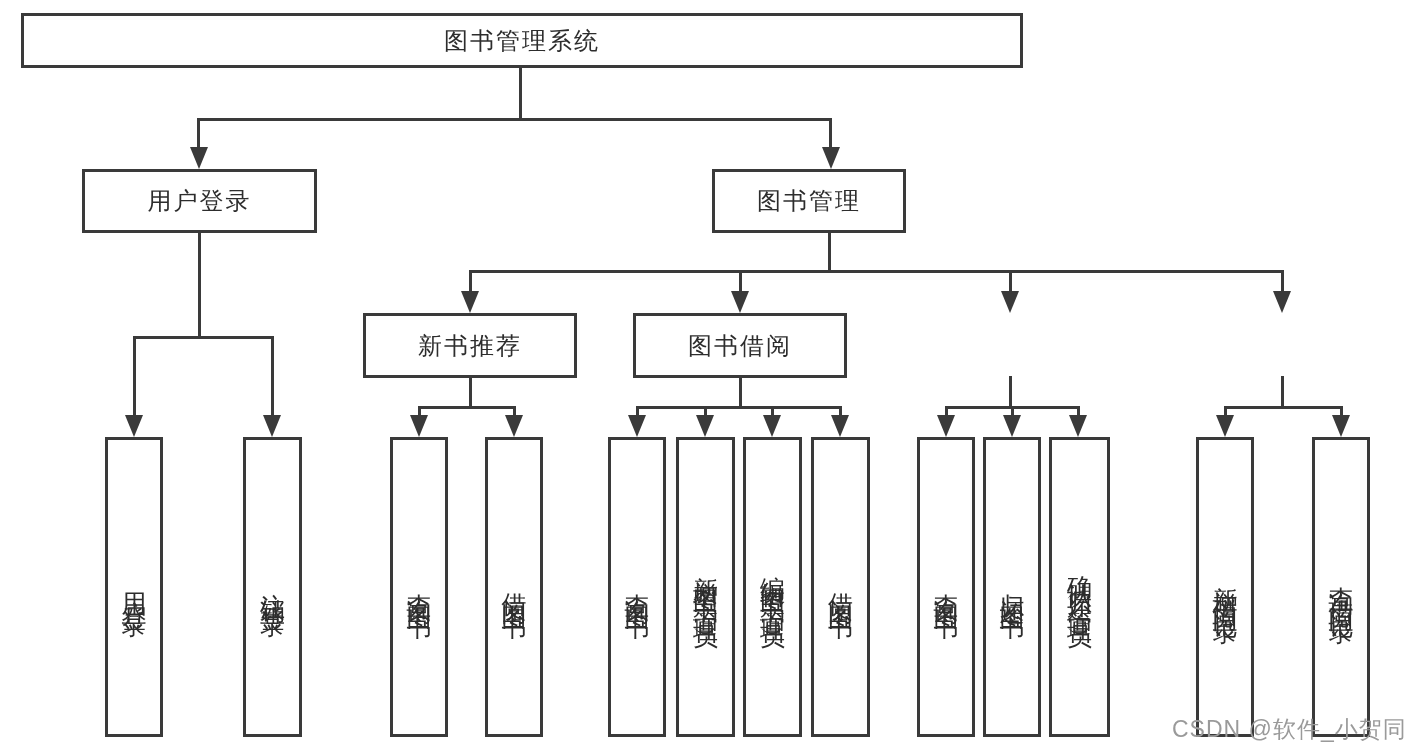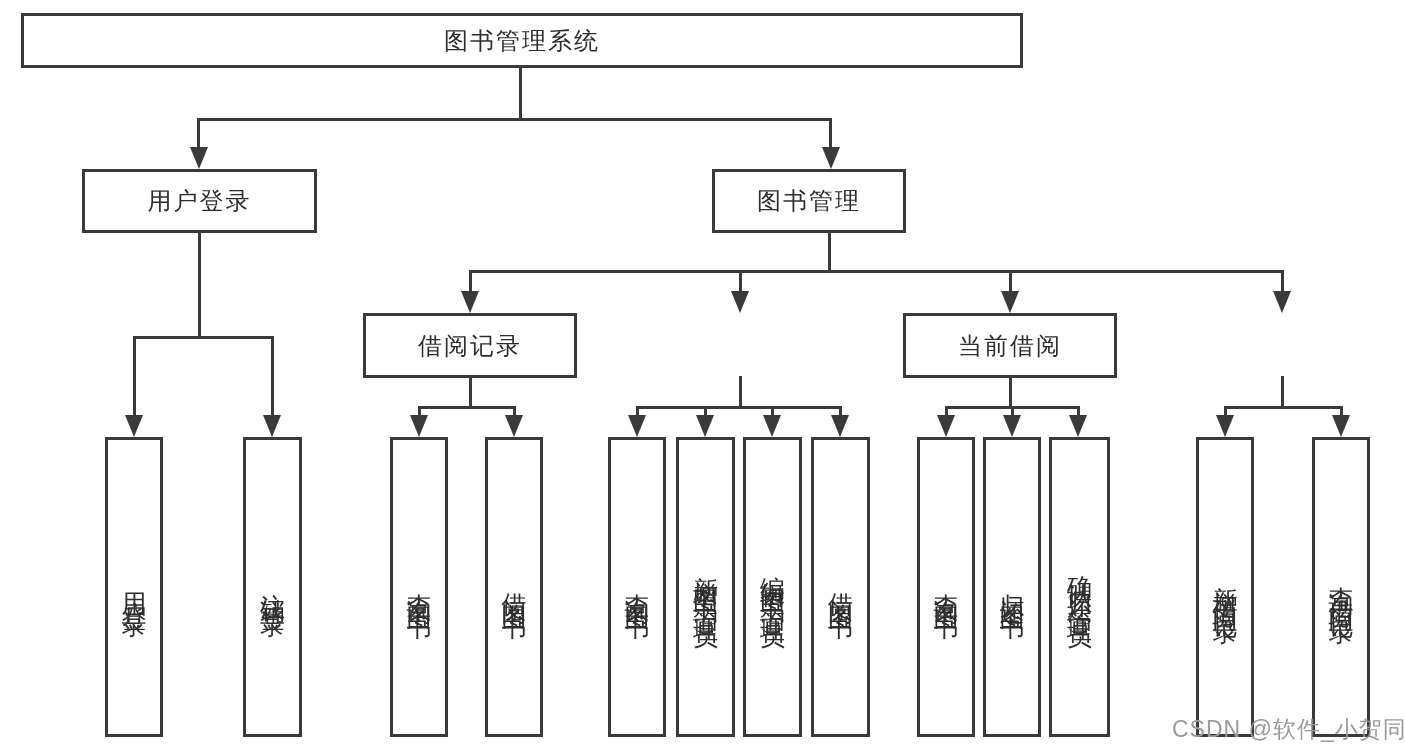--- a/index.html
+++ b/index.html
@@ -90,24 +90,24 @@
   <div class="vline" style="left:469px; top:270px; height:24px;"></div>
   <div class="vline" style="left:739px; top:270px; height:24px;"></div>
   <div class="vline" style="left:1009px; top:270px; height:24px;"></div>
   <div class="vline" style="left:1281px; top:270px; height:24px;"></div>
   <div class="arrow" style="left:461px; top:291px;"></div>
   <div class="arrow" style="left:731px; top:291px;"></div>
   <div class="arrow" style="left:1001px; top:291px;"></div>
   <div class="arrow" style="left:1273px; top:291px;"></div>
 
   <div class="node" style="left:363px; top:313px; width:214px; height:65px;">
-    <span>借阅记录</span>
+    <span>新书推荐</span>
   </div>
-  <div class="node" style="left:903px; top:313px; width:214px; height:65px;">
-    <span>当前借阅</span>
+  <div class="node" style="left:633px; top:313px; width:214px; height:65px;">
+    <span>图书借阅</span>
   </div>
 
   <div class="vline" style="left:469px; top:376px; height:33px;"></div>
   <div class="hline" style="left:418px; top:406px; width:98px;"></div>
   <div class="vline" style="left:418px; top:406px; height:12px;"></div>
   <div class="vline" style="left:513px; top:406px; height:12px;"></div>
   <div class="arrow" style="left:410px; top:415px;"></div>
   <div class="arrow" style="left:505px; top:415px;"></div>
 
   <div class="vline" style="left:739px; top:376px; height:33px;"></div>

